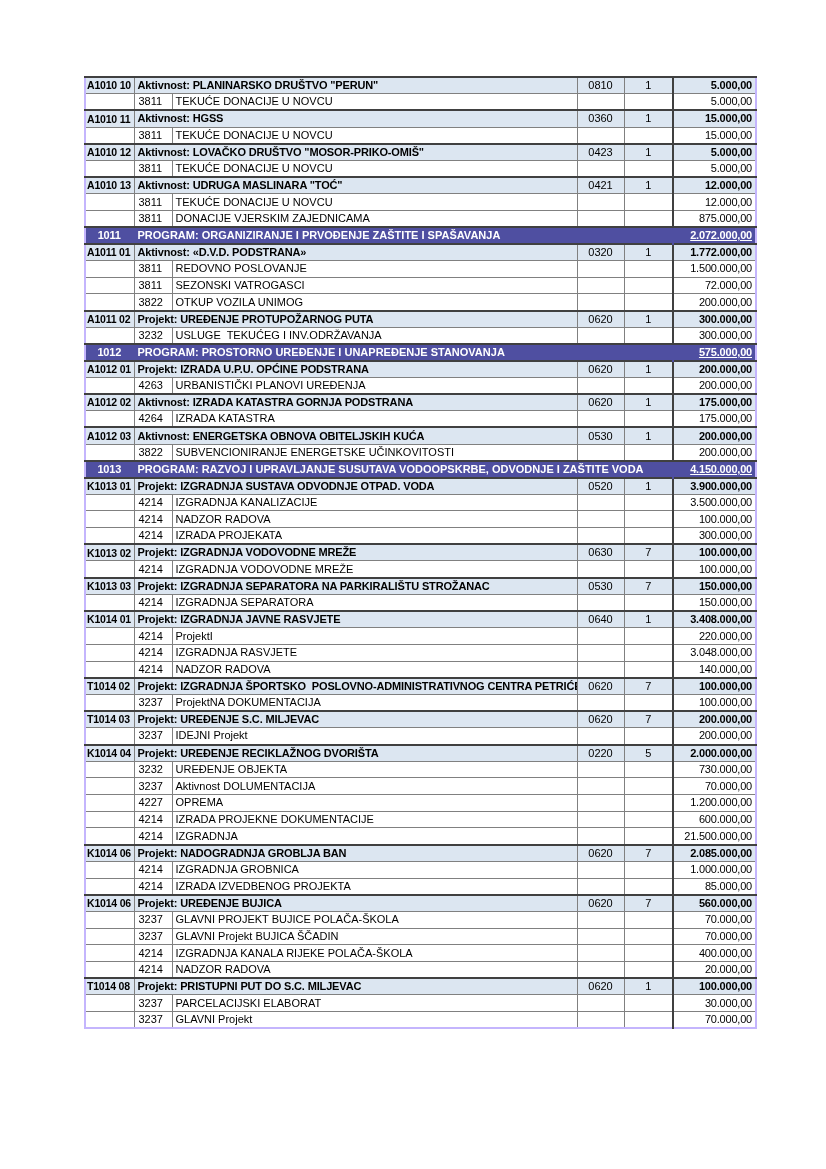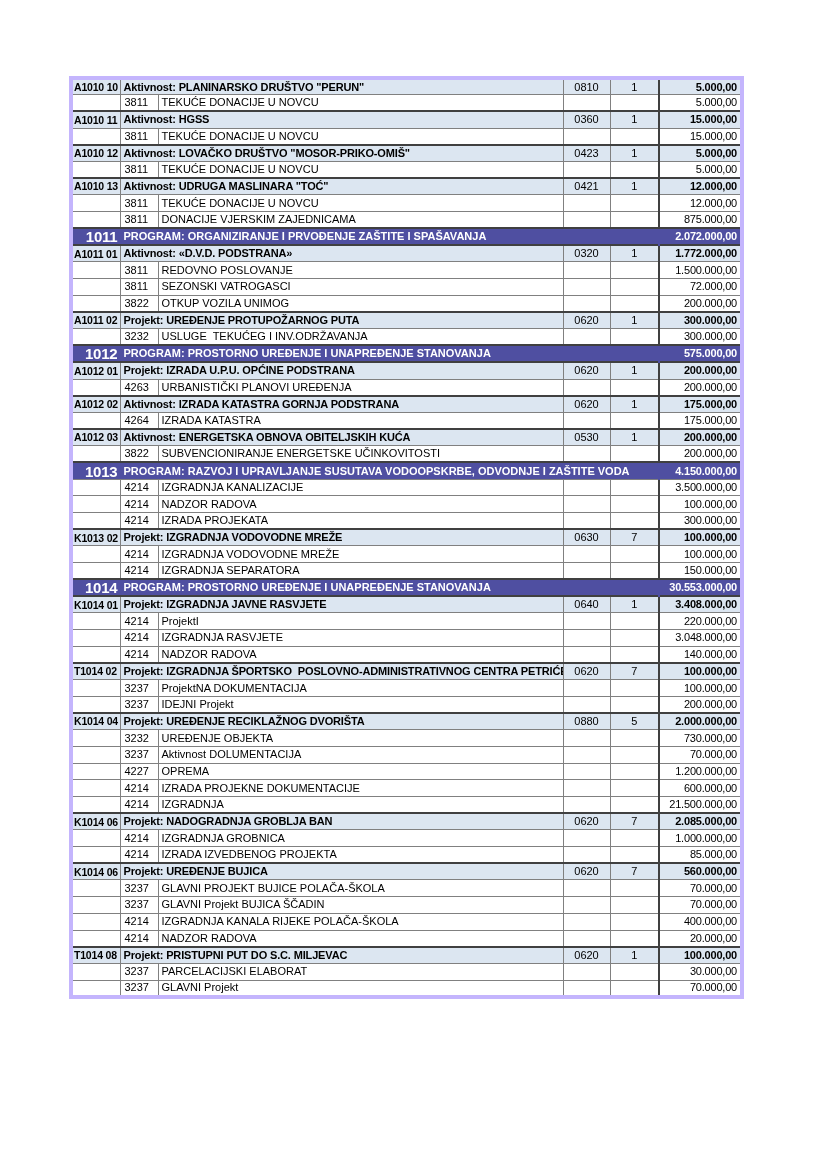--- a/index.html
+++ b/index.html
@@ -1,22 +1,22 @@
 <!DOCTYPE html>
 <html><head>
 <meta charset="utf-8">
 <style>
   * { margin:0; padding:0; box-sizing:border-box; }
   html,body { width:826px; height:1169px; background:#ffffff;
               font-family:"Liberation Sans", sans-serif; }
   .page { position:relative; width:826px; height:1169px; background:#ffffff; overflow:hidden; }
 
-  table.budget { position:absolute; left:69px; top:76px; width:671px;
+  table.budget { position:absolute; left:84px; top:76px; width:671px;
                  border-collapse:collapse; table-layout:fixed;
-                 border:4px solid #c4b5fd; }
+                 border:2px solid #c4b5fd; }
 
   td { height:16.7px; font-size:11px; line-height:1; color:#000;
        vertical-align:middle; overflow:hidden; white-space:pre;
        border:1px solid #808080; padding:0 2px; }
 
   
   tr.row-activity td, tr.row-program td { border-top:2px solid #404040; }
 
   
   .cell-code    { font-weight:bold; font-size:10.5px; letter-spacing:-0.2px; padding-left:1px; }
@@ -29,22 +29,22 @@
   tr.row-activity td { background:#dce6f1; }
   tr.row-activity .cell-desc   { font-weight:bold; letter-spacing:-0.15px; }
   tr.row-activity .cell-amount { font-weight:bold; }
 
   
   tr.row-detail td { background:#ffffff; }
 
   
   tr.row-program td { background:#4f4fa1; color:#ffffff; font-weight:bold;
                       border-left-color:#4f4fa1; border-right-color:#4f4fa1; }
-  tr.row-program .cell-code { text-align:right; font-size:15px; }
-  tr.row-program .cell-amount { border-left-color:#4f4fa1; }
+  tr.row-program .cell-code { text-align:center; font-size:11px; }
+  tr.row-program .cell-amount { border-left-color:#4f4fa1;text-decoration:underline; }
 </style>
 </head>
 <body>
 
 <div class="page">
   <table class="budget">
     <colgroup>
       <col style="width:49px">
       <col style="width:38px">
       <col style="width:405px">
@@ -220,20 +220,27 @@
           <td class="cell-desc">SUBVENCIONIRANJE ENERGETSKE UČINKOVITOSTI</td>
           <td class="cell-func"></td>
           <td class="cell-source"></td>
           <td class="cell-amount">200.000,00</td>
         </tr>
         <tr class="row-program">
           <td class="cell-code">1013</td>
           <td class="cell-desc" colspan="4">PROGRAM: RAZVOJ I UPRAVLJANJE SUSUTAVA VODOOPSKRBE, ODVODNJE I ZAŠTITE VODA</td>
           <td class="cell-amount">4.150.000,00</td>
         </tr>
+        <tr class="row-activity">
+          <td class="cell-code">K1013 01</td>
+          <td class="cell-desc" colspan="2">Projekt: IZGRADNJA SUSTAVA ODVODNJE OTPAD. VODA</td>
+          <td class="cell-func">0520</td>
+          <td class="cell-source">1</td>
+          <td class="cell-amount">3.900.000,00</td>
+        </tr>
         <tr class="row-detail">
           <td class="cell-code"></td>
           <td class="cell-account">4214</td>
           <td class="cell-desc">IZGRADNJA KANALIZACIJE</td>
           <td class="cell-func"></td>
           <td class="cell-source"></td>
           <td class="cell-amount">3.500.000,00</td>
         </tr>
         <tr class="row-detail">
           <td class="cell-code"></td>
@@ -259,32 +266,34 @@
           <td class="cell-amount">100.000,00</td>
         </tr>
         <tr class="row-detail">
           <td class="cell-code"></td>
           <td class="cell-account">4214</td>
           <td class="cell-desc">IZGRADNJA VODOVODNE MREŽE</td>
           <td class="cell-func"></td>
           <td class="cell-source"></td>
           <td class="cell-amount">100.000,00</td>
         </tr>
+        <tr class="row-activity">
+          <td class="cell-code">K1013 03</td>
+          <td class="cell-desc" colspan="2">Projekt: IZGRADNJA SEPARATORA NA PARKIRALIŠTU STROŽANAC</td>
+          <td class="cell-func">0530</td>
+          <td class="cell-source">7</td>
+          <td class="cell-amount">150.000,00</td>
+        </tr>
         <tr class="row-detail">
           <td class="cell-code"></td>
           <td class="cell-account">4214</td>
           <td class="cell-desc">IZGRADNJA SEPARATORA</td>
           <td class="cell-func"></td>
           <td class="cell-source"></td>
           <td class="cell-amount">150.000,00</td>
-        </tr>
-        <tr class="row-program">
-          <td class="cell-code">1014</td>
-          <td class="cell-desc" colspan="4">PROGRAM: PROSTORNO UREĐENJE I UNAPREĐENJE STANOVANJA</td>
-          <td class="cell-amount">30.553.000,00</td>
         </tr>
         <tr class="row-activity">
           <td class="cell-code">K1014 01</td>
           <td class="cell-desc" colspan="2">Projekt: IZGRADNJA JAVNE RASVJETE</td>
           <td class="cell-func">0640</td>
           <td class="cell-source">1</td>
           <td class="cell-amount">3.408.000,00</td>
         </tr>
         <tr class="row-detail">
           <td class="cell-code"></td>
@@ -318,32 +327,39 @@
           <td class="cell-amount">100.000,00</td>
         </tr>
         <tr class="row-detail">
           <td class="cell-code"></td>
           <td class="cell-account">3237</td>
           <td class="cell-desc">ProjektNA DOKUMENTACIJA</td>
           <td class="cell-func"></td>
           <td class="cell-source"></td>
           <td class="cell-amount">100.000,00</td>
         </tr>
+        <tr class="row-activity">
+          <td class="cell-code">T1014 03</td>
+          <td class="cell-desc" colspan="2">Projekt: UREĐENJE S.C. MILJEVAC</td>
+          <td class="cell-func">0620</td>
+          <td class="cell-source">7</td>
+          <td class="cell-amount">200.000,00</td>
+        </tr>
         <tr class="row-detail">
           <td class="cell-code"></td>
           <td class="cell-account">3237</td>
           <td class="cell-desc">IDEJNI Projekt</td>
           <td class="cell-func"></td>
           <td class="cell-source"></td>
           <td class="cell-amount">200.000,00</td>
         </tr>
         <tr class="row-activity">
           <td class="cell-code">K1014 04</td>
           <td class="cell-desc" colspan="2">Projekt: UREĐENJE RECIKLAŽNOG DVORIŠTA</td>
-          <td class="cell-func">0880</td>
+          <td class="cell-func">0220</td>
           <td class="cell-source">5</td>
           <td class="cell-amount">2.000.000,00</td>
         </tr>
         <tr class="row-detail">
           <td class="cell-code"></td>
           <td class="cell-account">3232</td>
           <td class="cell-desc">UREĐENJE OBJEKTA</td>
           <td class="cell-func"></td>
           <td class="cell-source"></td>
           <td class="cell-amount">730.000,00</td>

